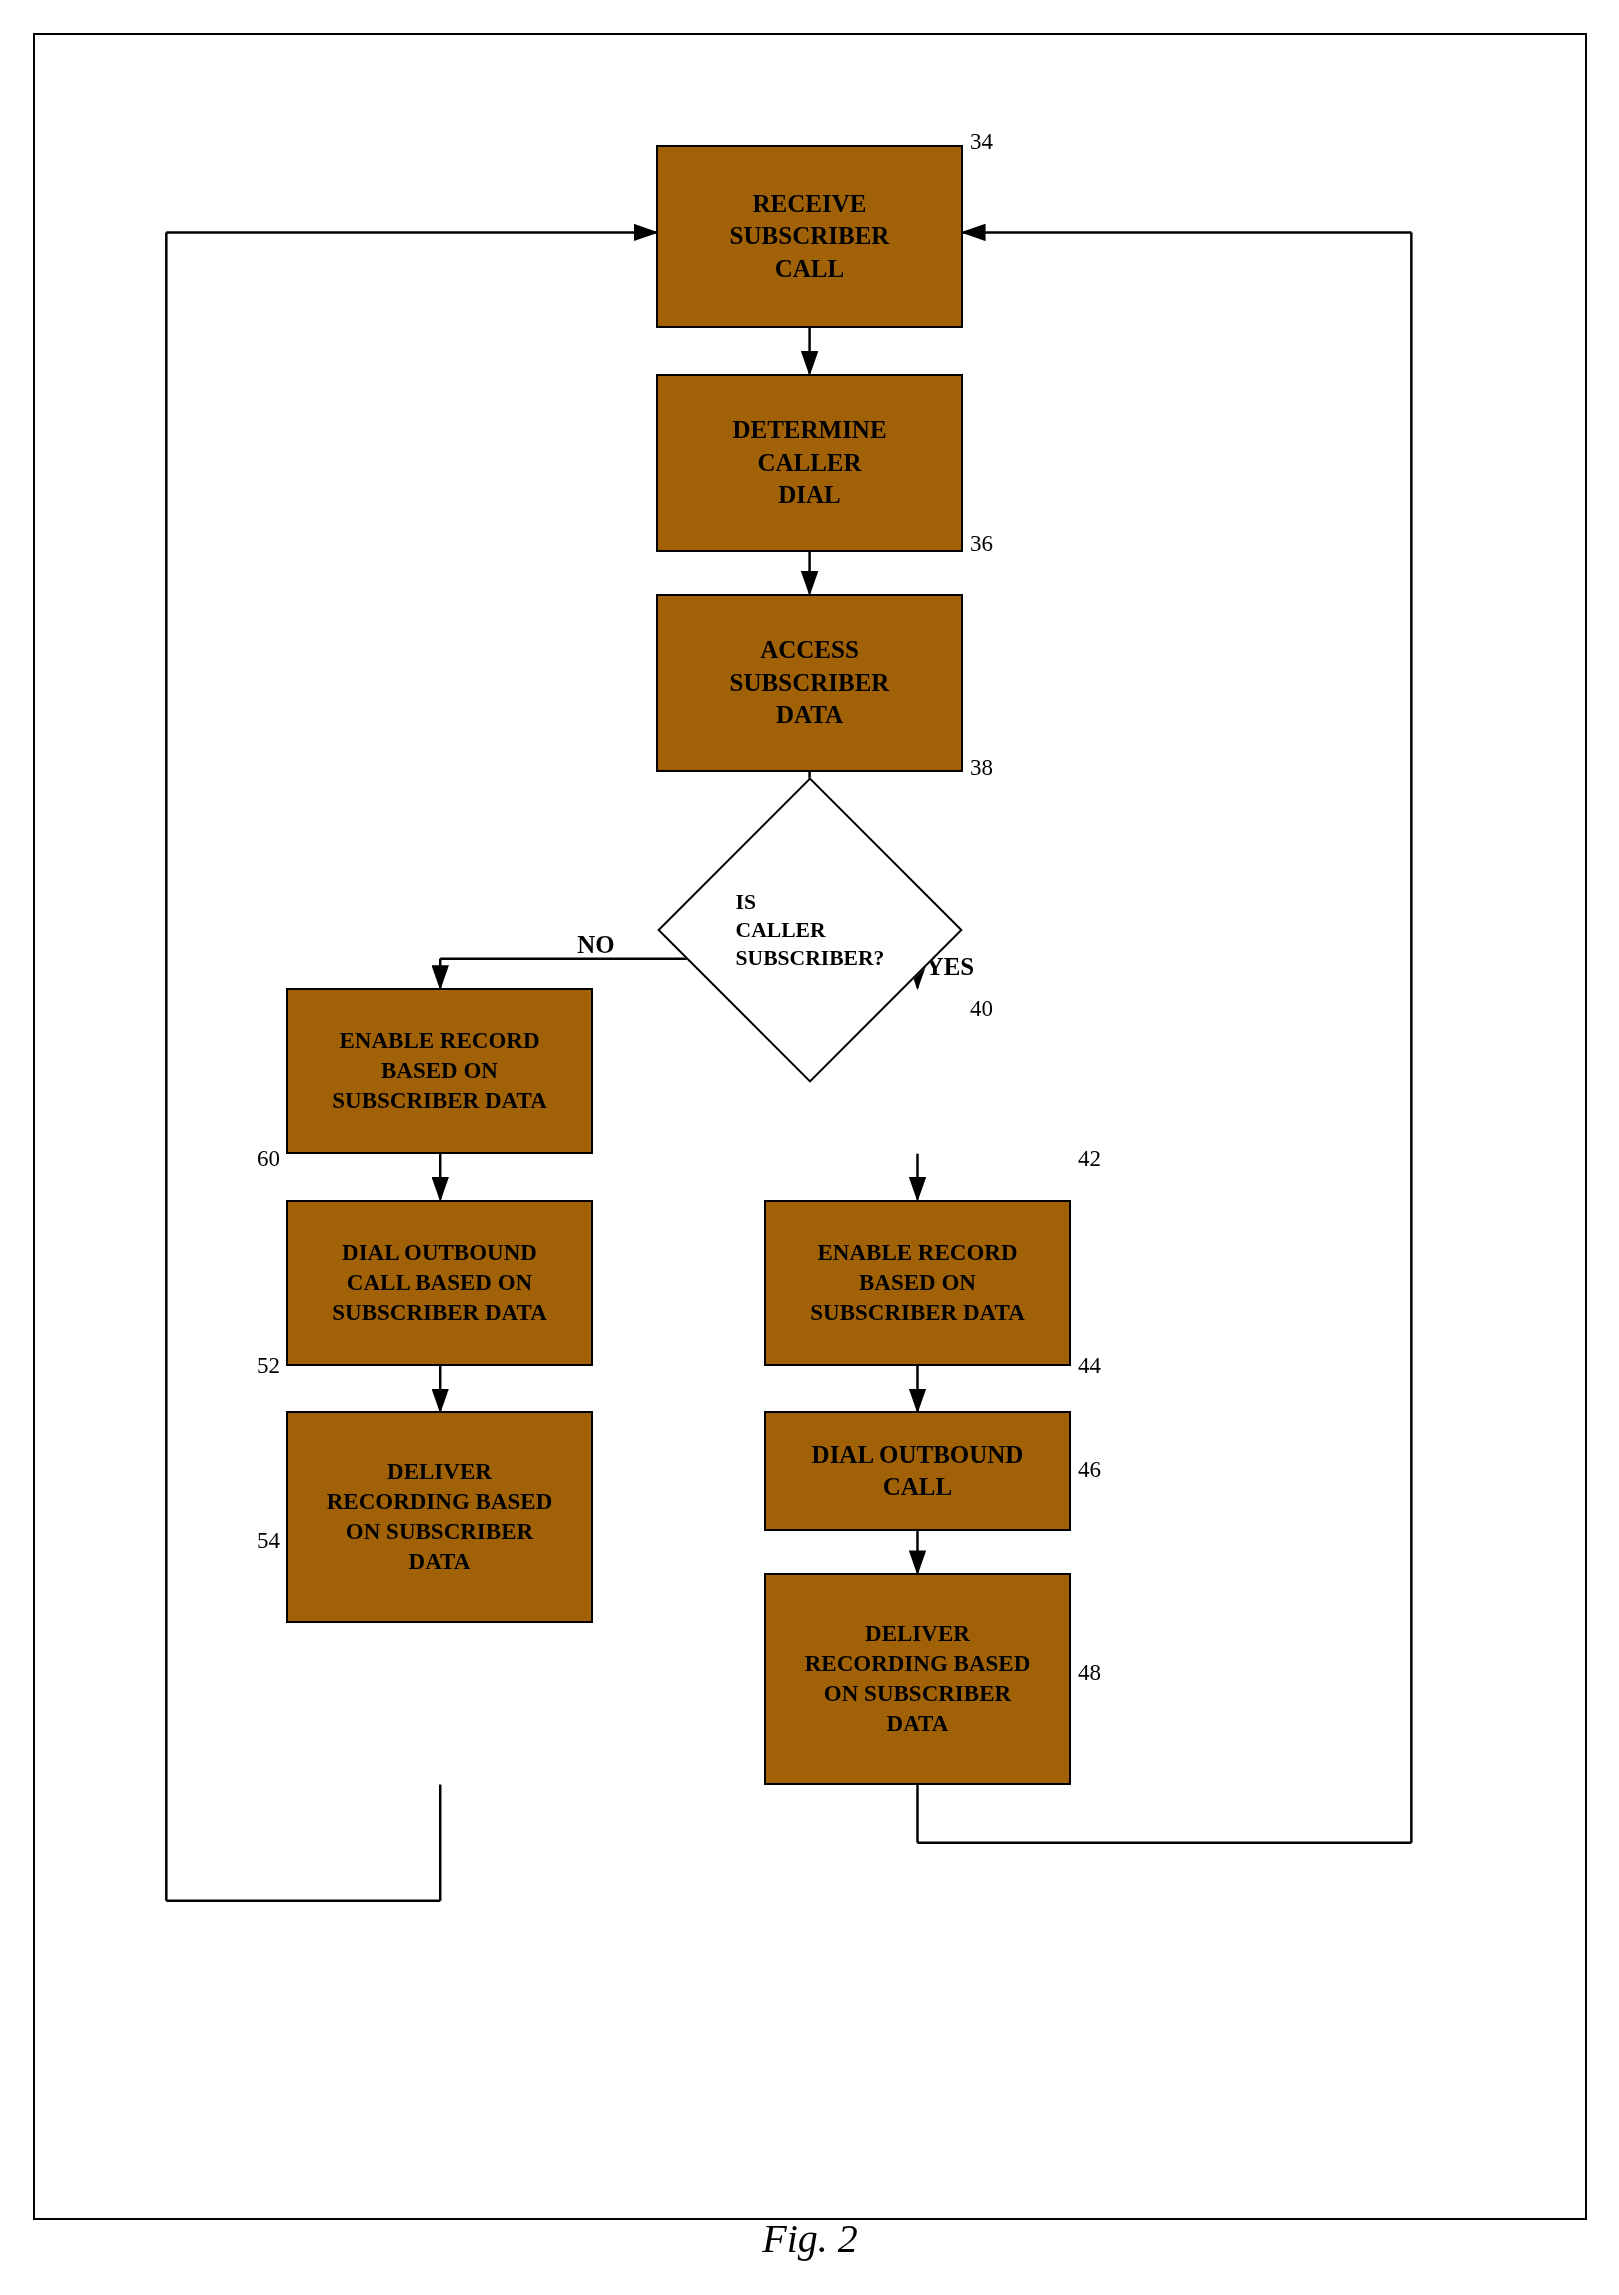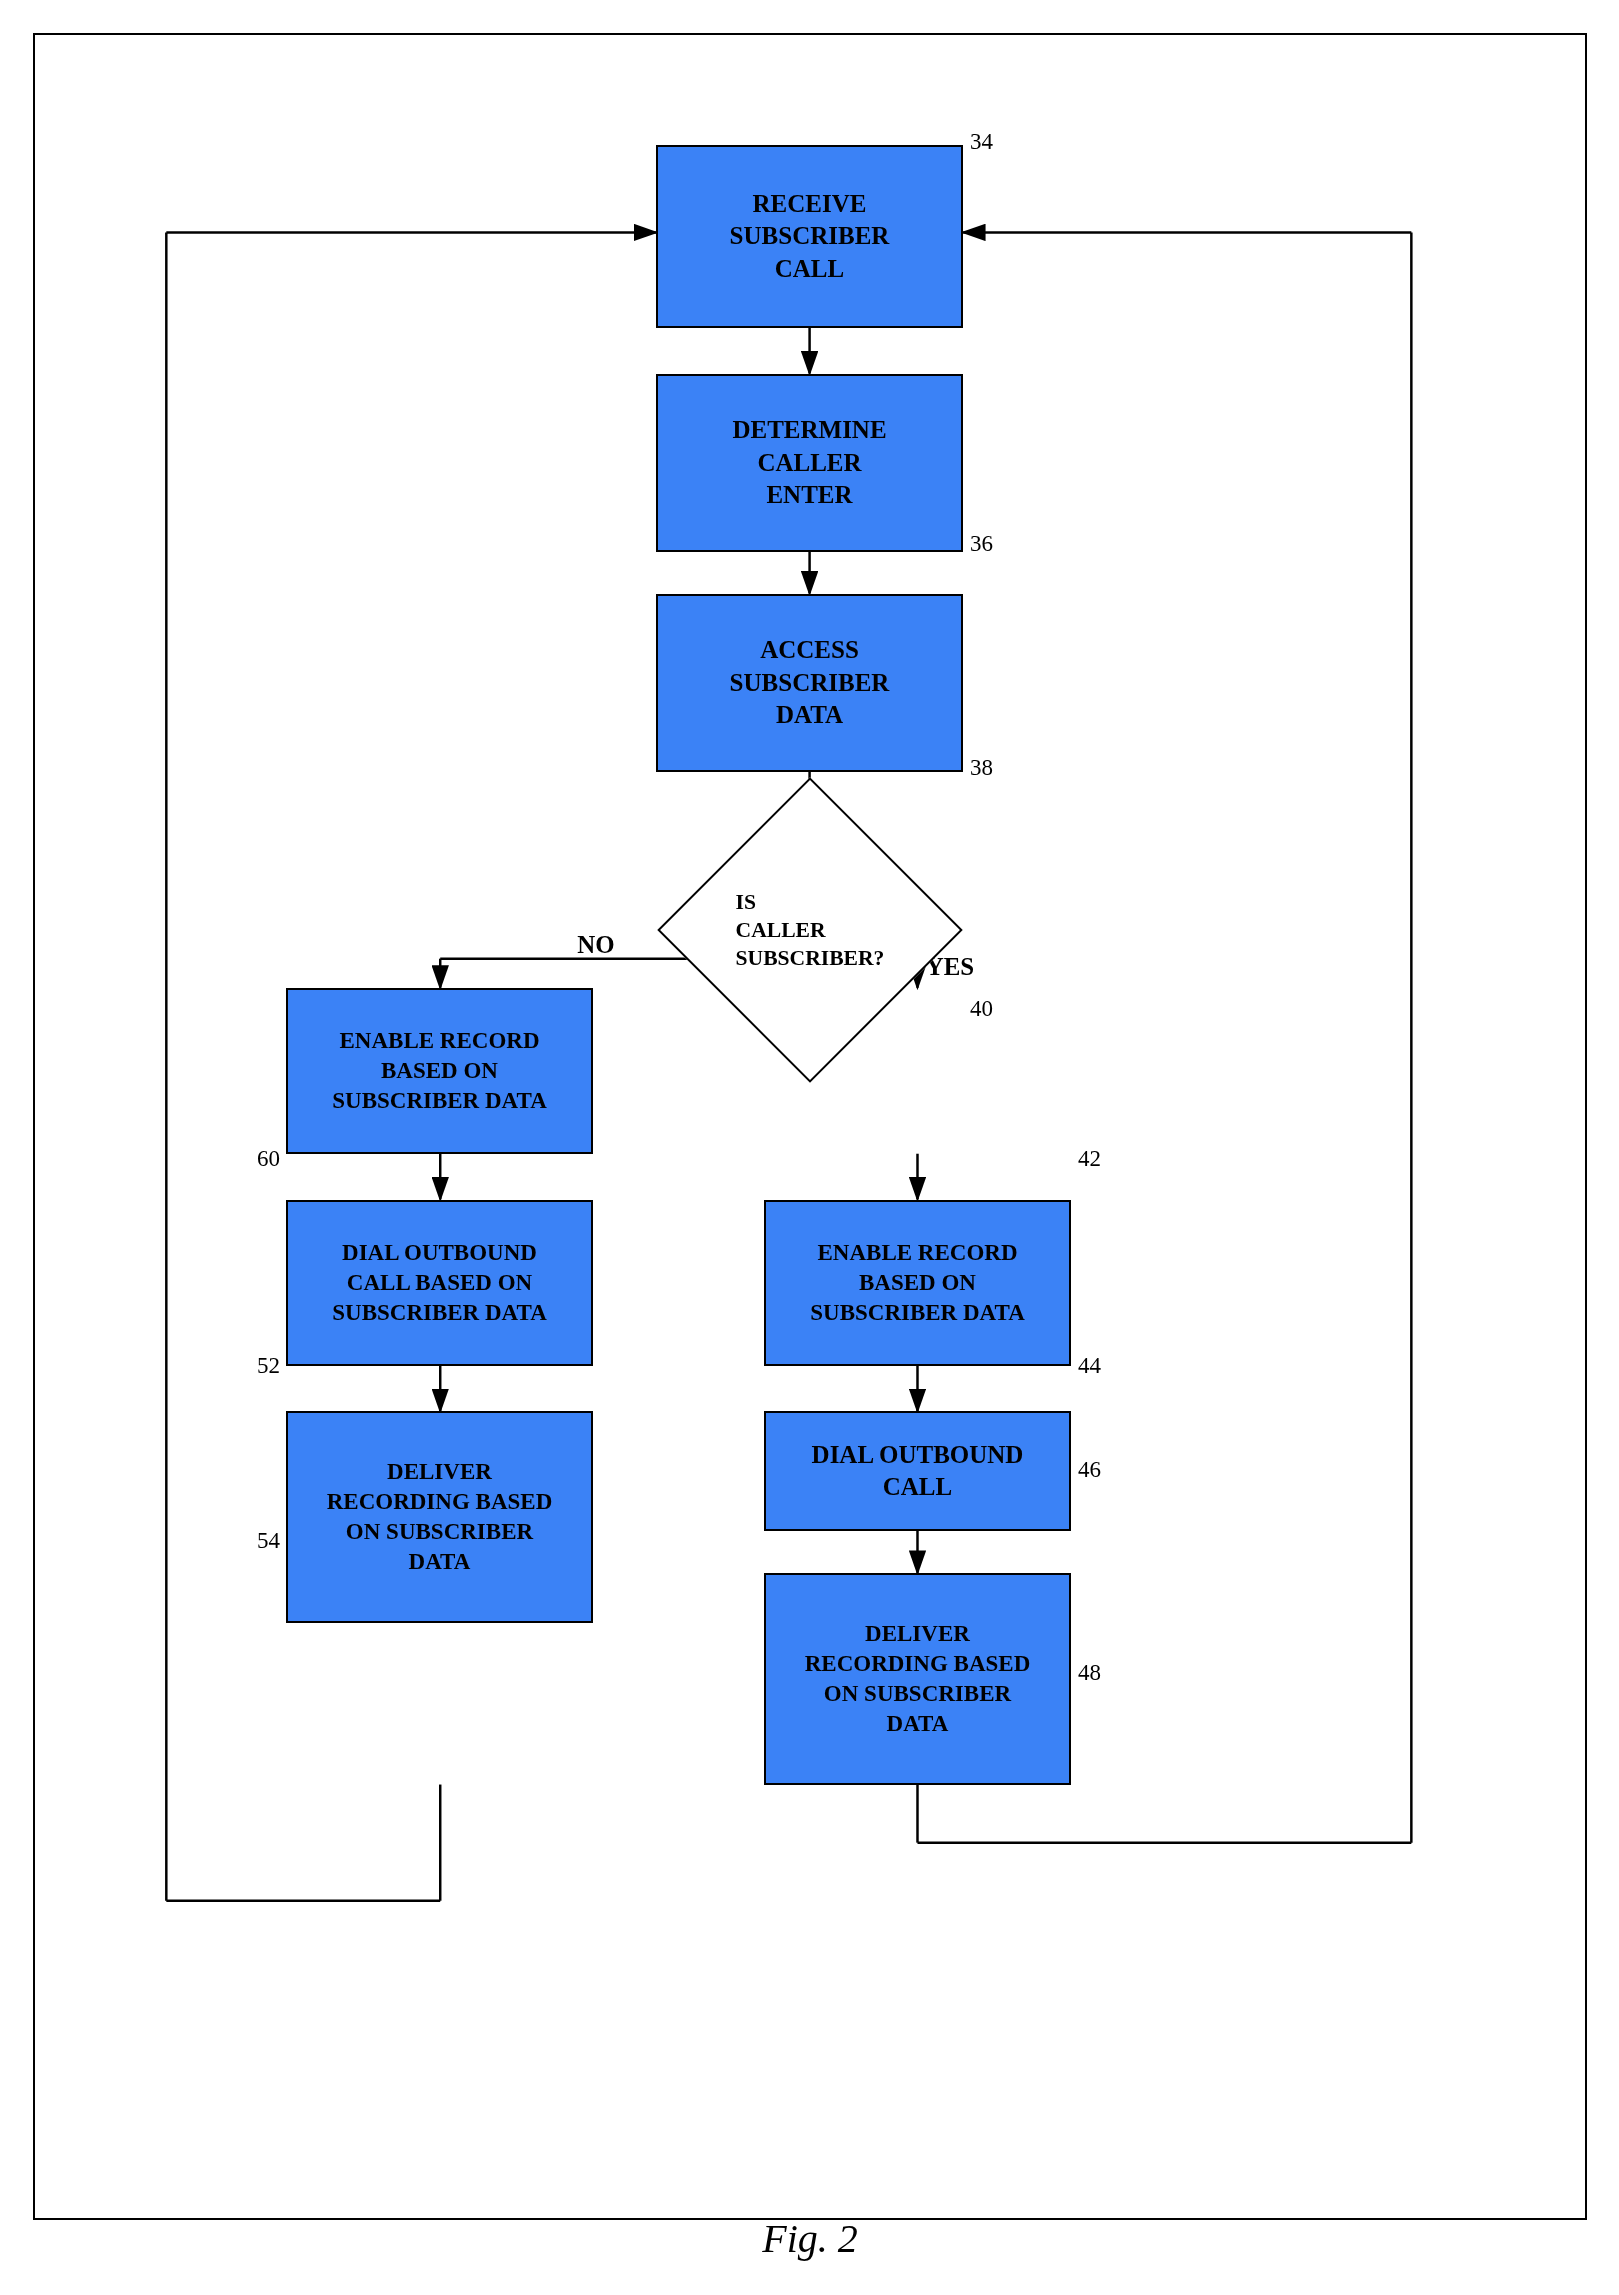--- a/index.html
+++ b/index.html
@@ -14,21 +14,21 @@
     .page {
       width: 1620px;
       height: 2295px;
       position: relative;
       background: #fff;
     }
     
     .flow-box {
       position: absolute;
       border: 2.5px solid #000;
-      background: #3b82f6;
+      background: #a16207;
       display: flex;
       align-items: center;
       justify-content: center;
       text-align: center;
       font-size: 23px;
       font-weight: bold;
       line-height: 1.3;
     }
     
     .flow-diamond-wrapper {
@@ -143,21 +143,21 @@
     <span style="white-space:pre-line;">RECEIVE
 SUBSCRIBER
 CALL</span>
   </div>
 
   <div class="ref-number" style="left:970px; top:129px;">34</div>
 
   <div class="flow-box" style="left:656px; top:374px; width:307px; height:178px; font-size:25px;">
     <span style="white-space:pre-line;">DETERMINE
 CALLER
-ENTER</span>
+DIAL</span>
   </div>
 
   <div class="ref-number" style="left:970px; top:531px;">36</div>
 
   <div class="flow-box" style="left:656px; top:594px; width:307px; height:178px; font-size:25px;">
     <span style="white-space:pre-line;">ACCESS
 SUBSCRIBER
 DATA</span>
   </div>
 

